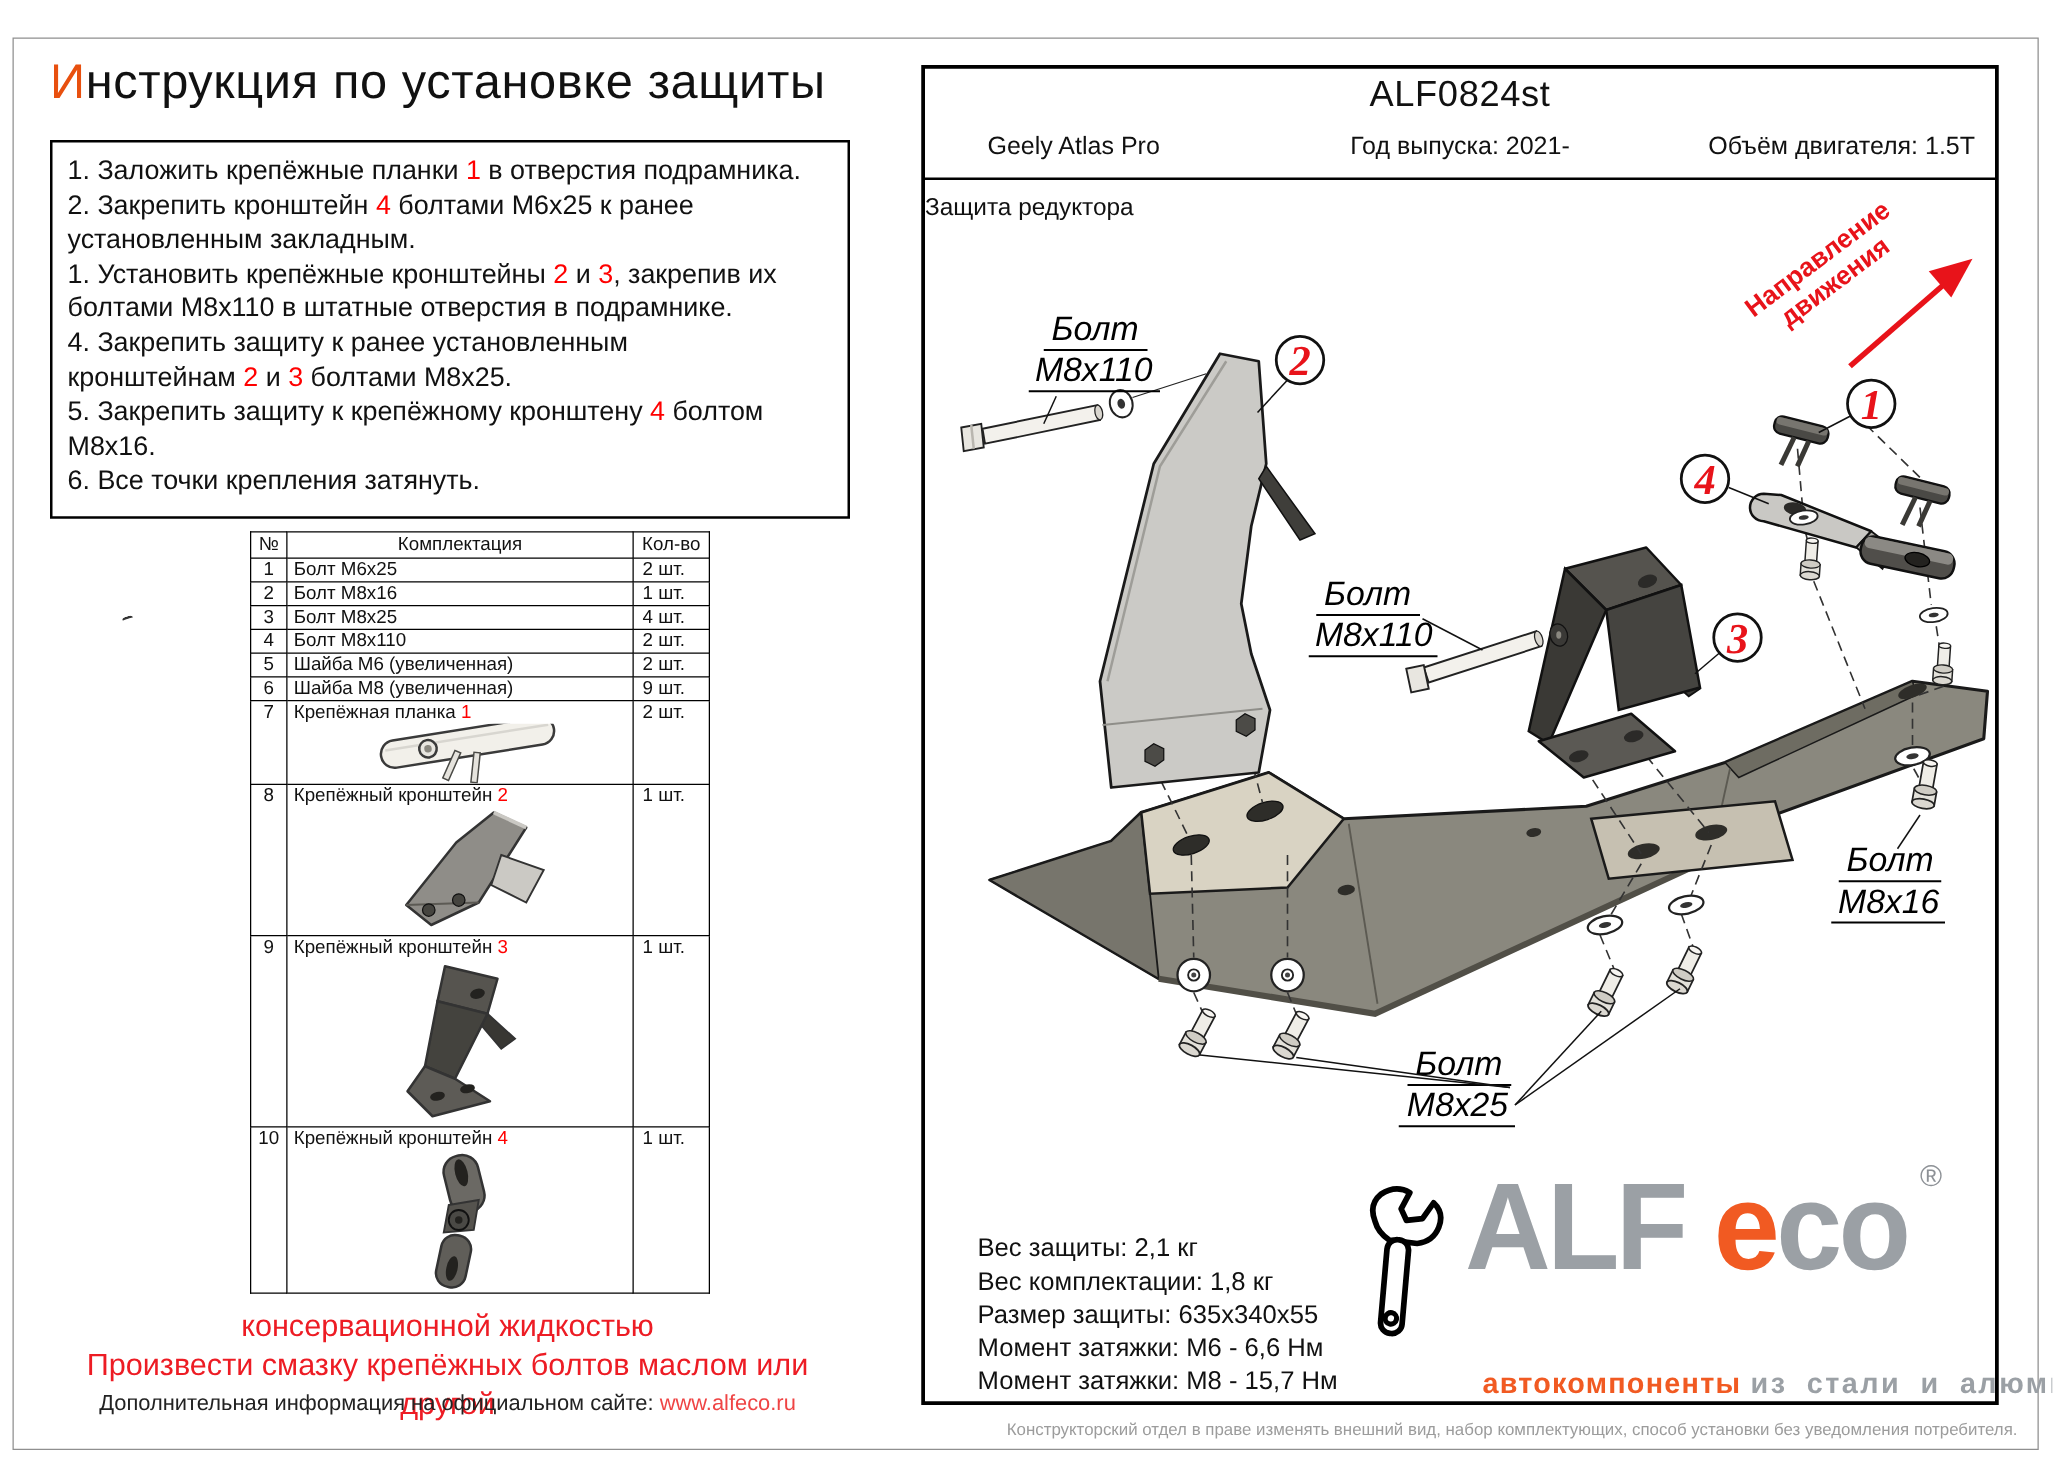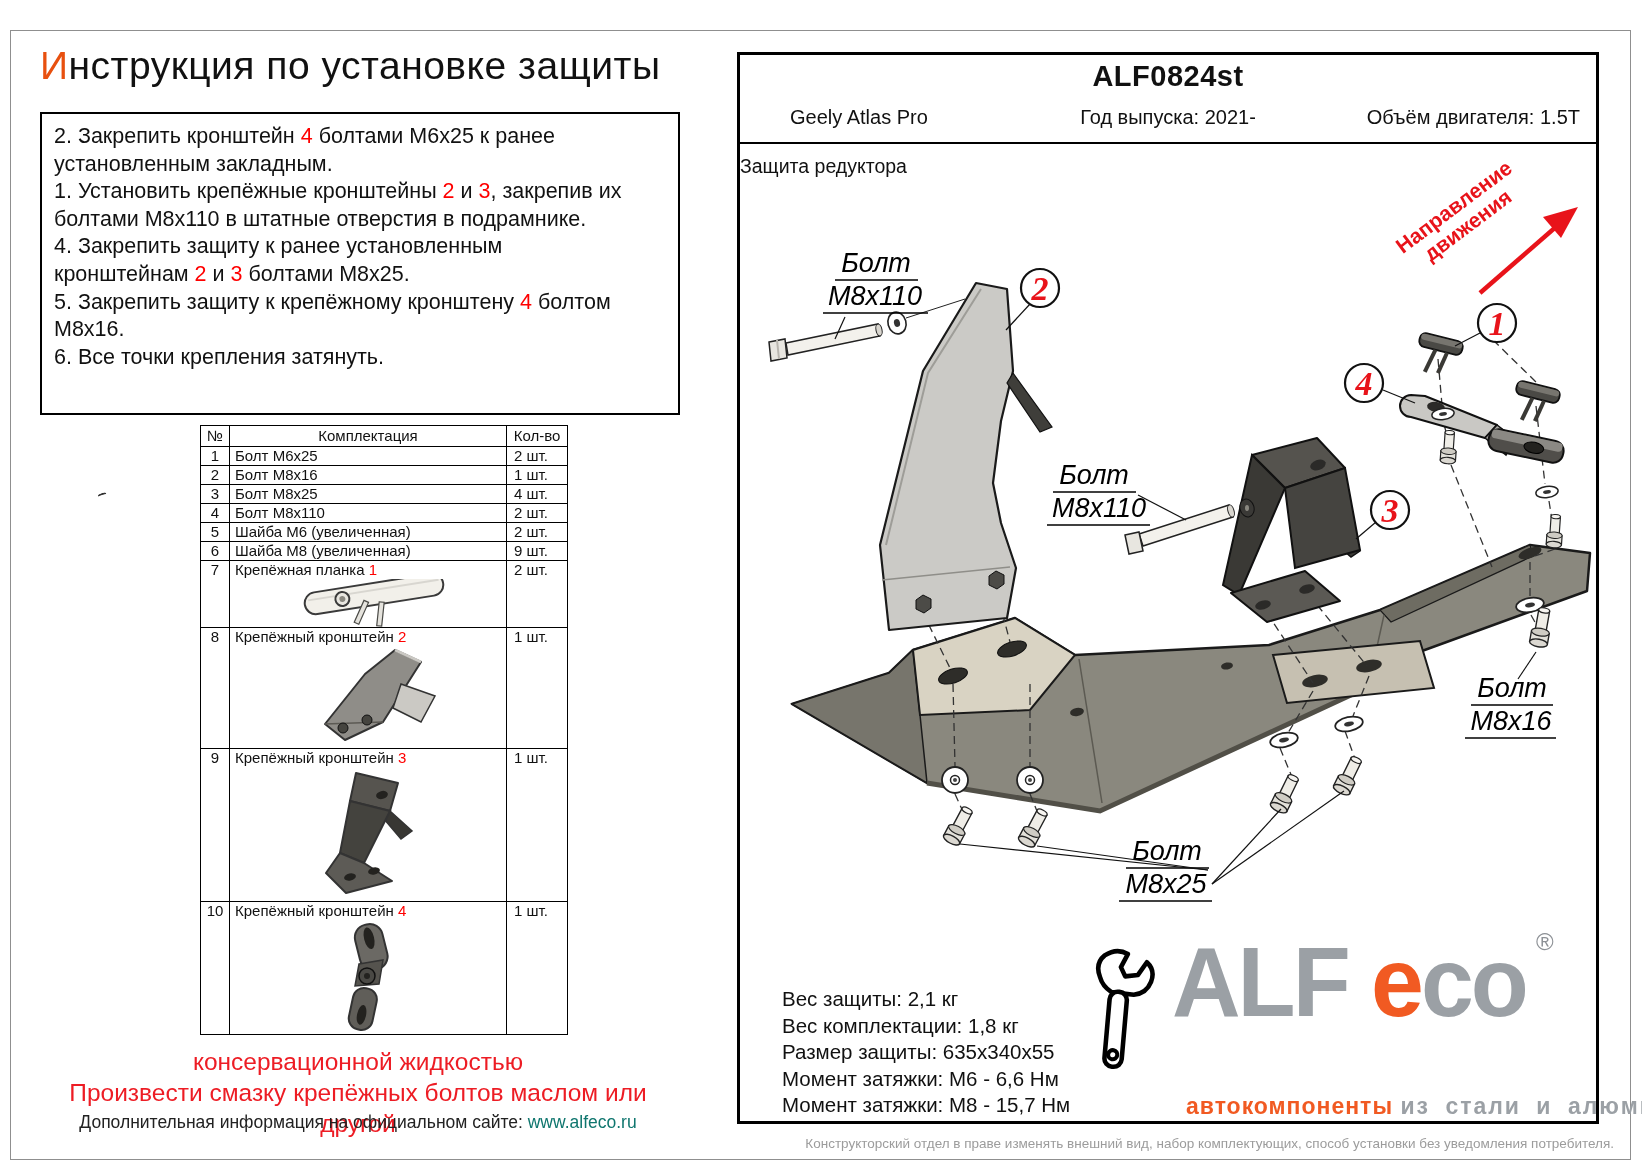--- a/index.html
+++ b/index.html
@@ -21,25 +21,25 @@
                   vertical-align:top;overflow:hidden;}
   #parts-table td.cnum{width:22px;text-align:center;}
   #parts-table td.cname{width:268px;padding-left:5px;}
   #parts-table td.cqty{width:50px;padding-left:7px;}
   #parts-table tr.hdr td{text-align:center;height:20px;line-height:20px;padding:0;}
   .pimg{text-align:center;}
   
   #warning{left:40px;top:1046px;width:636px;text-align:center;color:#ed1c24;
            font-size:24.5px;line-height:31px;}
   #info-line{left:40px;top:1112px;width:636px;text-align:center;font-size:17.5px;color:#222;}
-  #info-line a{color:#0f766e;text-decoration:none;}
+  #info-line a{color:#ef4444;text-decoration:none;}
   
   #panel{left:737px;top:52px;width:856px;height:1066px;border:3px solid #000;}
   #part-number{position:absolute;left:0;top:5px;width:100%;text-align:center;font-size:29px;
-               letter-spacing:.5px;font-weight:bold;}
+               letter-spacing:.5px;}
   #car-name{position:absolute;left:50px;top:51px;font-size:20px;text-align:center;}
   #year{position:absolute;left:0;top:51px;width:100%;text-align:center;font-size:20px;}
   #engine{position:absolute;right:16px;top:51px;font-size:20px;}
   #hdr-divider{position:absolute;left:0;top:87px;width:100%;border-top:2px solid #000;}
   #subtitle{position:absolute;left:0;top:100px;width:100%;font-size:19.5px;}
   #drawing{left:739px;top:143px;}
   
   #specs{position:absolute;left:42px;top:931px;font-size:20.5px;line-height:26.6px;white-space:nowrap;}
   #specs b{font-weight:400;}
   
@@ -64,20 +64,21 @@
 <body>
 
 <div id="root">
   <div id="page-frame" class="abs"></div>
 
   <div id="doc-title" class="abs">
     <span class="first">И</span><span>нструкция по установке защиты</span>
   </div>
 
   <div id="instruction-box" class="abs">
+      <div><span>1. Заложить крепёжные планки </span><span class="red-num">1</span><span> в отверстия подрамника.</span></div>
       <div><span>2. Закрепить кронштейн </span><span class="red-num">4</span><span> болтами М6х25 к ранее</span></div>
       <div><span>установленным закладным.</span></div>
       <div><span>1. Установить крепёжные кронштейны </span><span class="red-num">2</span><span> и </span><span class="red-num">3</span><span>, закрепив их</span></div>
       <div><span>болтами М8х110 в штатные отверстия в подрамнике.</span></div>
       <div><span>4. Закрепить защиту к ранее установленным</span></div>
       <div><span>кронштейнам </span><span class="red-num">2</span><span> и </span><span class="red-num">3</span><span> болтами М8х25.</span></div>
       <div><span>5. Закрепить защиту к крепёжному кронштену </span><span class="red-num">4</span><span> болтом</span></div>
       <div><span> М8х16.</span></div>
       <div><span>6. Все точки крепления затянуть.</span></div>
     </div>

